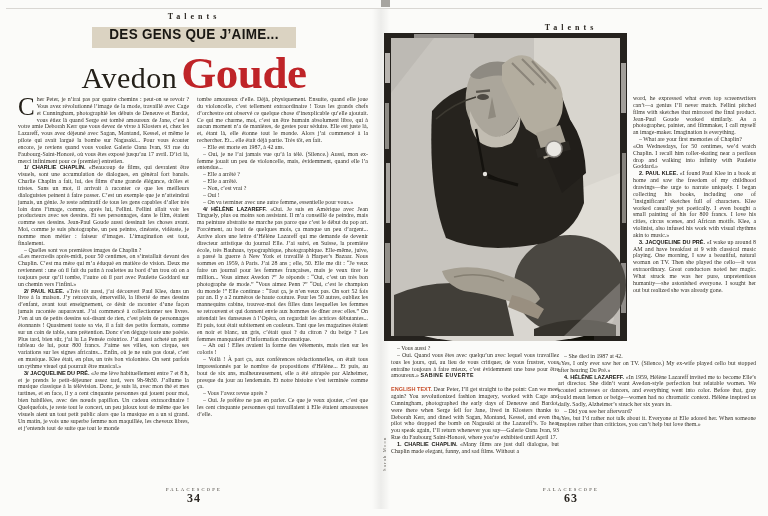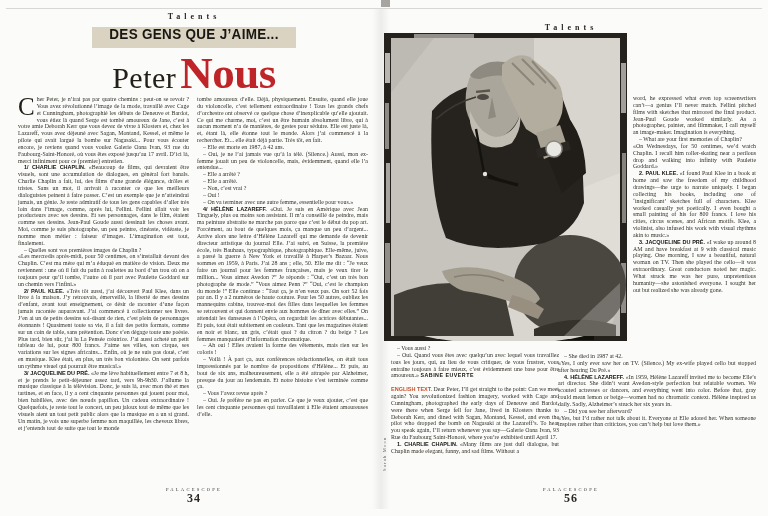--- a/index.html
+++ b/index.html
@@ -48,22 +48,22 @@
 
 <div class="abs" style="left:10px;top:9px;width:368px;height:500px;">
 
   <div class="abs section-label" style="left:0;top:3px;width:368px;">Talents</div>
 
   <div class="abs kicker-box" style="left:82px;top:18px;width:204px;height:21px;background:#dbd3c2;">
     <span class="kicker-text">DES GENS QUE J’AIME...</span>
   </div>
 
   <div class="abs title-wrap" style="left:0;top:38px;width:368px;height:52px;">
-    <span class="t-first">Peter</span>
-    <span class="t-last" style="color:#bf2428;">Nous</span>
+    <span class="t-first">Avedon</span>
+    <span class="t-last" style="color:#bf2428;">Goude</span>
   </div>
 
   <div class="abs col" style="left:8px;top:87px;width:171px;height:390px;">
     <p class="bp">
       <span class="dropcap">C</span><span>her Peter, je n’irai pas par quatre chemins : peut-on se revoir ? Vous avez révolutionné l’image de la mode, travaillé avec Cage et Cunningham, photographié les débuts de Deneuve et Bardot, vous étiez là quand Serge est tombé amoureux de Jane, c’est à votre amie Deborah Kerr que vous devez de vivre à Klosters et, chez les Lazareff, vous avez déjeuné avec Sagan, Montand, Kessel, et même le pilote qui avait largué la bombe sur Nagasaki... Pour vous écouter encore, je reviens quand vous voulez Galerie Oana Ivan, 93 rue du Faubourg-Saint-Honoré, où vous êtes exposé jusqu’au 17 avril. D’ici là, merci infiniment pour ce (premier) entretien.</span>
     </p>
     <p class="bp in">
       <b class="ld">1/ CHARLIE CHAPLIN.</b><span> «Beaucoup de films, qui devraient être visuels, sont une accumulation de dialogues, en général fort banals. Charlie Chaplin a fait, lui, des films d’une grande élégance, drôles et tristes. Sans un mot, il arrivait à raconter ce que les meilleurs dialoguistes peinent à faire passer. C’est un exemple que je n’atteindrai jamais, un génie. Je reste admiratif de tous les gens capables d’aller très loin dans l’image, comme, après lui, Fellini. Fellini allait voir les producteurs avec ses dessins. Et ses personnages, dans le film, étaient comme ses dessins. Jean-Paul Goude aussi dessinait les choses avant. Moi, comme je suis photographe, un peu peintre, cinéaste, vidéaste, je nomme mon métier : faiseur d’images. L’imagination est tout, finalement.</span>
     </p>
     <p class="bp in"><span>– Quelles sont vos premières images de Chaplin ?</span></p>
@@ -199,15 +199,15 @@
     <p class="bp"><span>«Yes, I only ever saw her on TV. (Silence.) My ex-wife played cello but stopped after hearing Du Pré.»</span></p>
     <p class="bp in">
       <b class="ld">4. HÉLÈNE LAZAREFF.</b><span> «In 1959, Hélène Lazareff invited me to become Elle’s art director. She didn’t want Avedon-style perfection but relatable women. We scouted actresses or dancers, and everything went into color. Before that, gray could mean lemon or beige—women had no chromatic context. Hélène inspired us daily. Sadly, Alzheimer’s struck her six years in.</span>
     </p>
     <p class="bp in"><span>– Did you see her afterward?</span></p>
     <p class="bp"><span>«Yes, but I’d rather not talk about it. Everyone at Elle adored her. When someone inspires rather than criticizes, you can’t help but love them.»</span></p>
   </div>
 
   <div class="abs footer" style="left:0;top:478px;width:374px;">
     <div class="mast">PALACESCOPE</div>
-    <div class="folio">56</div>
+    <div class="folio">63</div>
   </div>
 </div>
 
 </body></html>

